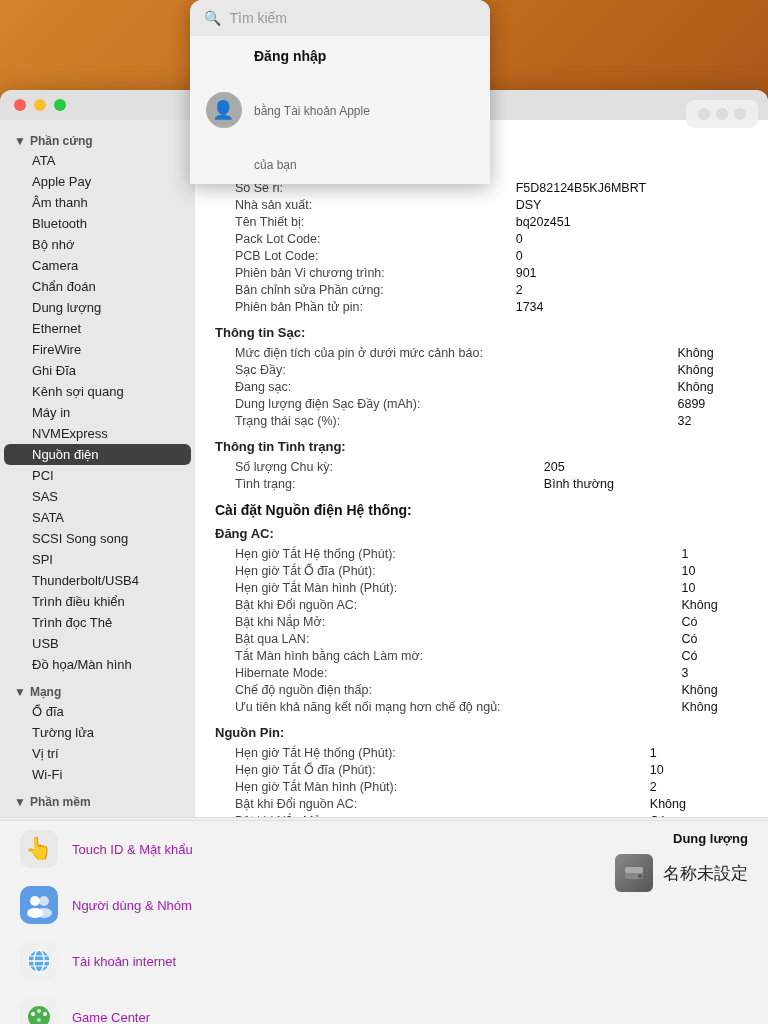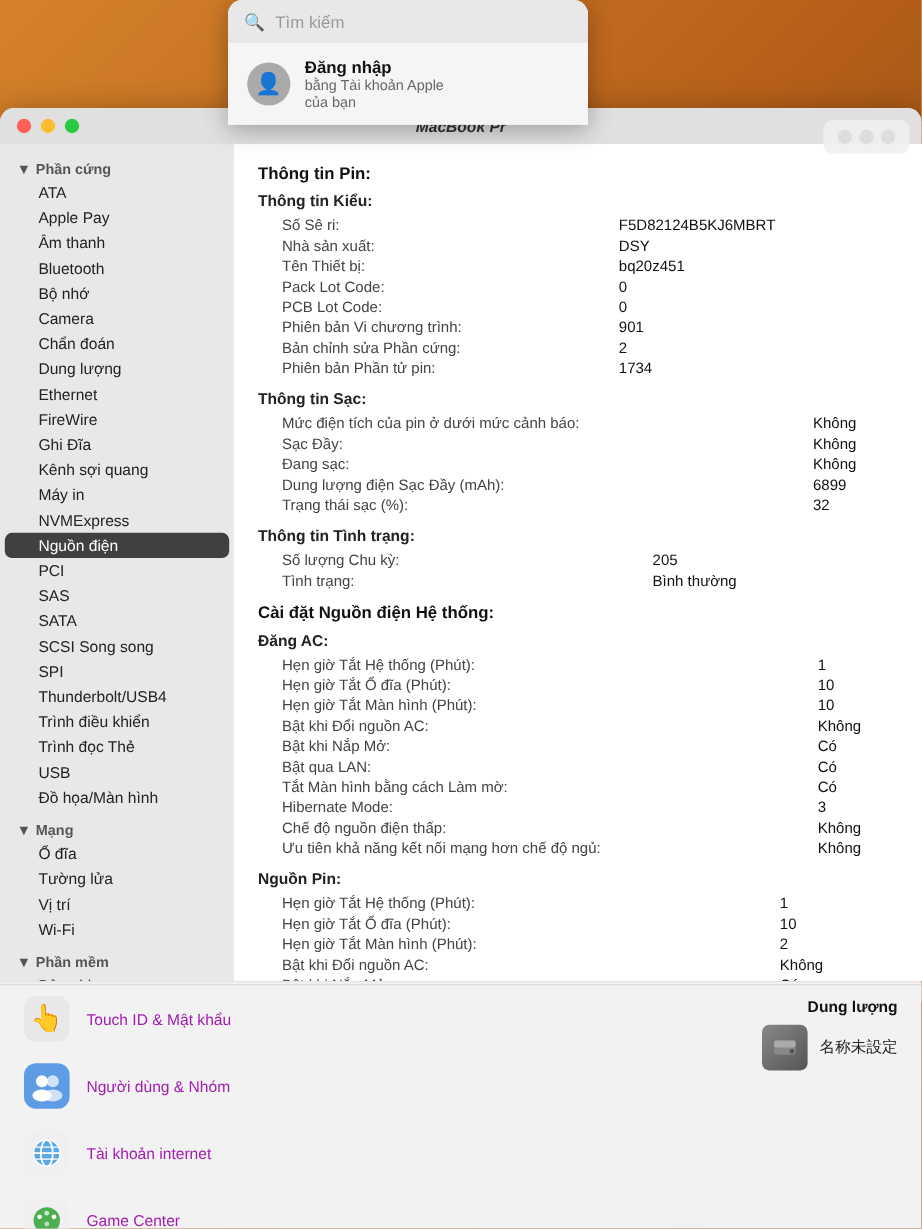--- a/index.html
+++ b/index.html
@@ -73,20 +73,21 @@
 
     .login-text-main {
       font-size: 14px;
       font-weight: 600;
       color: #111;
     }
 
     .login-text-sub {
       font-size: 12px;
       color: #666;
+      margin-top: 40px;
     }
 
     .traffic-light {
       width: 12px;
       height: 12px;
       border-radius: 50%;
     }
 
     
     .sysinfo-window {
@@ -597,16 +598,16 @@
   <div style="position:absolute;right:20px;top:10px;display:flex;flex-direction:column;align-items:flex-start;gap:8px;">
     <span class="bp-right-label">Dung lượng</span>
     <div style="display:flex;align-items:center;gap:10px;">
       <div class="storage-icon">
         <svg width="24" height="24" viewBox="0 0 24 24">
           <rect x="3" y="6" width="18" height="12" rx="2" fill="#888"></rect>
           <rect x="3" y="6" width="18" height="6" rx="2" fill="#aaa"></rect>
           <circle cx="18" cy="15" r="2" fill="#555"></circle>
         </svg>
       </div>
-      <span style="font-size:13px;color:#222;">名称未設定</span>
+      <span style="font-size:17px;color:#222;">名称未設定</span>
     </div>
   </div>
 </div>
 
 </body></html>

